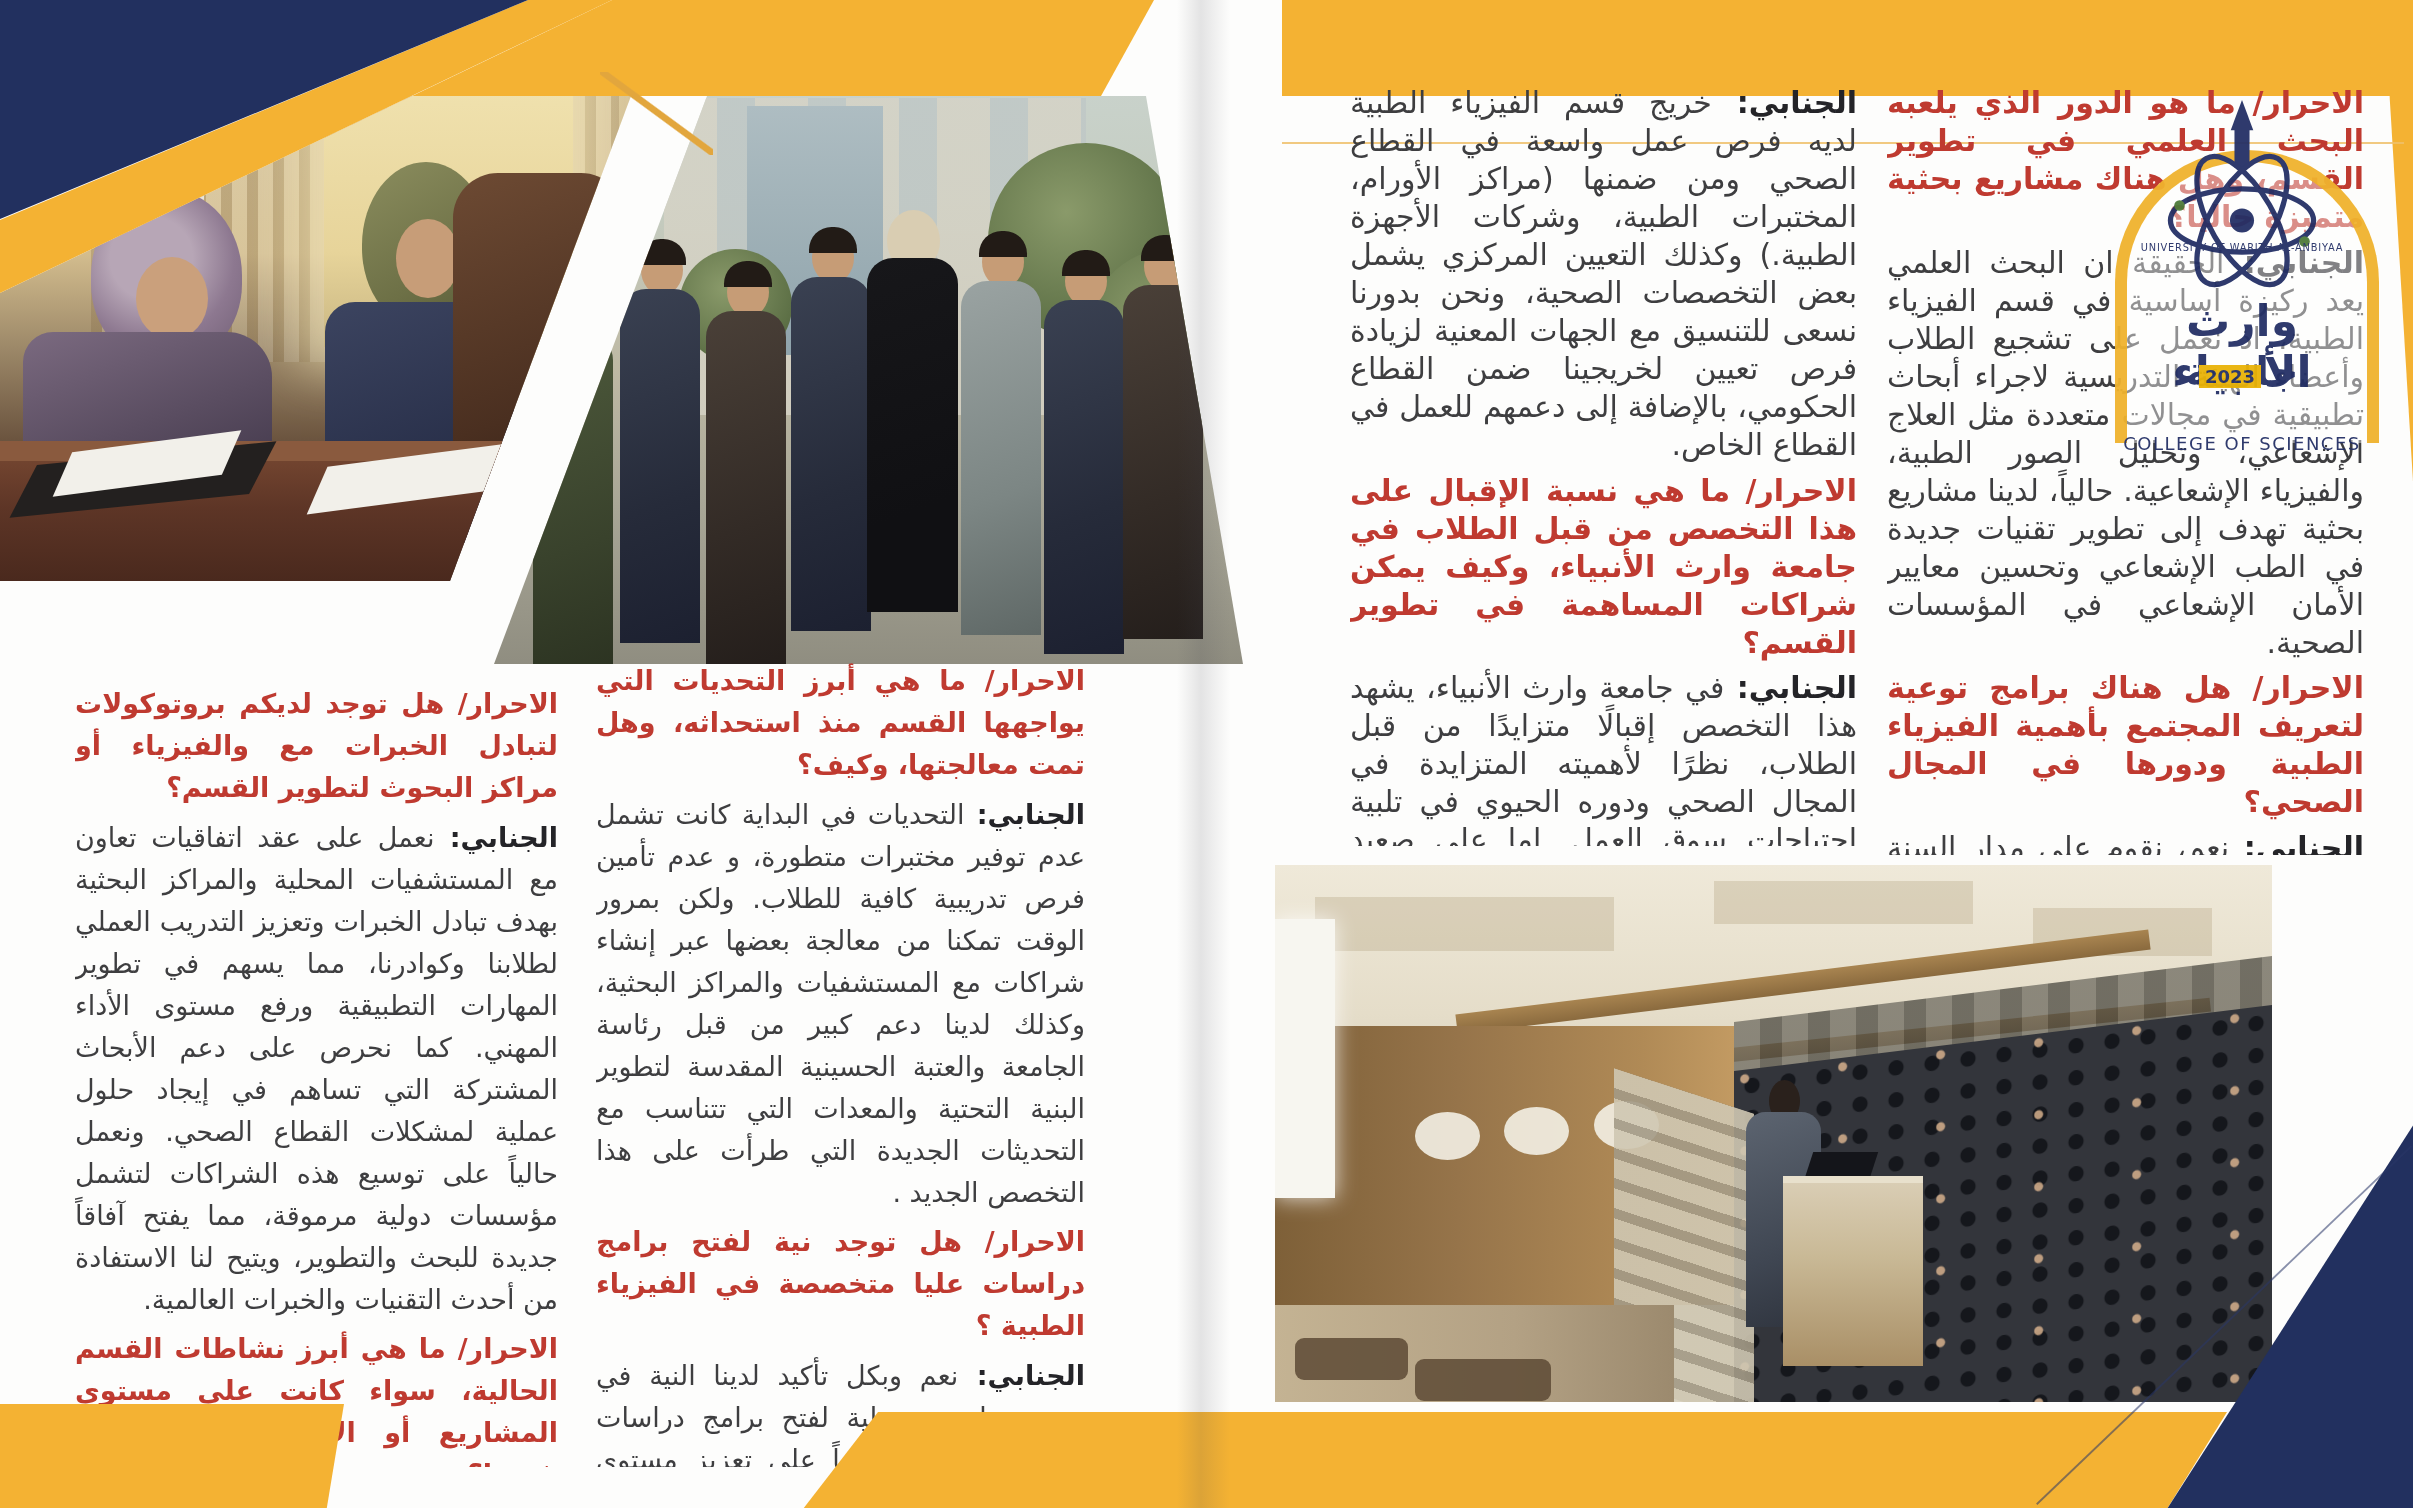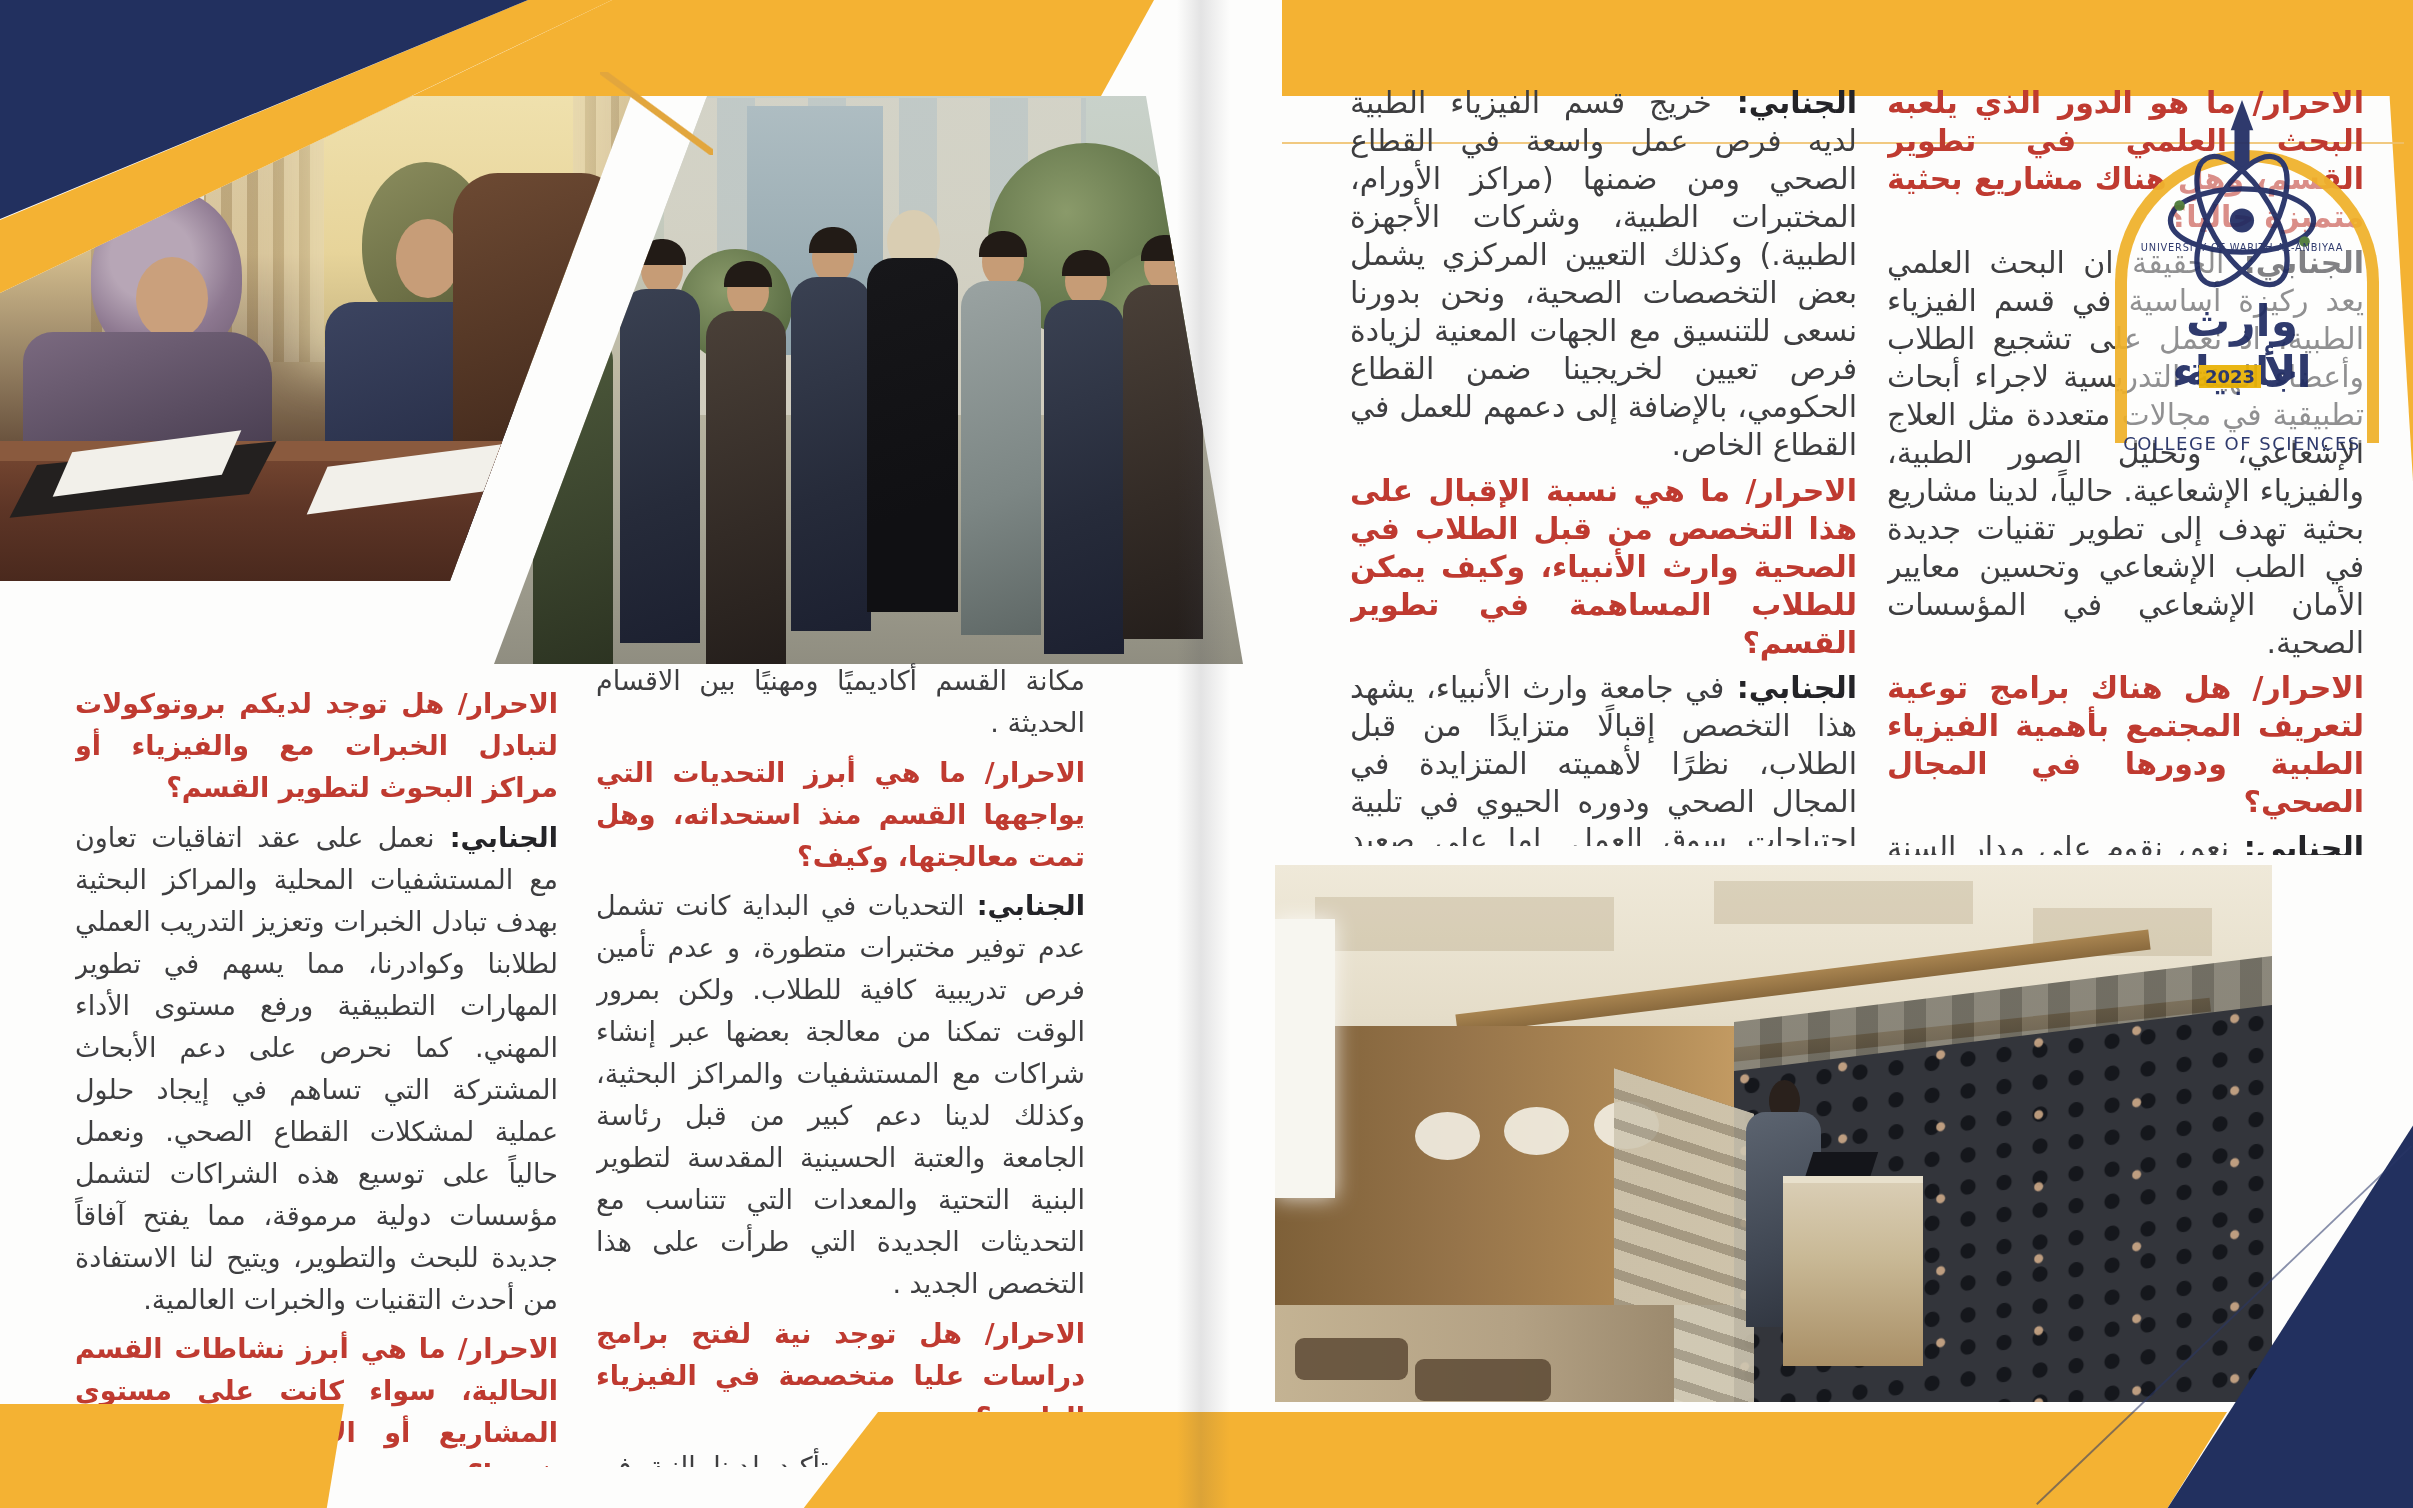--- a/index.html
+++ b/index.html
@@ -209,35 +209,34 @@
   </div>
 
   <section class="col col-left" style="left:75px;top:683px;width:483px;height:784px;">
     <p class="q">الاحرار/ هل توجد لديكم بروتوكولات لتبادل الخبرات مع والفيزياء أو مراكز البحوث لتطوير القسم؟</p>
     <p class="a"><b class="speaker">الجنابي: </b><span>نعمل على عقد اتفاقيات تعاون مع المستشفيات المحلية والمراكز البحثية بهدف تبادل الخبرات وتعزيز التدريب العملي لطلابنا وكوادرنا، مما يسهم في تطوير المهارات التطبيقية ورفع مستوى الأداء المهني. كما نحرص على دعم الأبحاث المشتركة التي تساهم في إيجاد حلول عملية لمشكلات القطاع الصحي. ونعمل حالياً على توسيع هذه الشراكات لتشمل مؤسسات دولية مرموقة، مما يفتح آفاقاً جديدة للبحث والتطوير، ويتيح لنا الاستفادة من أحدث التقنيات والخبرات العالمية.</span></p>
     <p class="q">الاحرار/ ما هي أبرز نشاطات القسم الحالية، سواء كانت على مستوى المشاريع أو الأنشطة البحثية أو غيرها؟</p>
 
   </section>
 
   <section class="col col-left" style="left:596px;top:660px;width:489px;height:807px;">
-    <p class="lead-line">مكانة القسم أكاديميًا ومهنيًا بين الاقسام الحديثة .</p>
     <p class="q">الاحرار/ ما هي أبرز التحديات التي يواجهها القسم منذ استحداثه، وهل تمت معالجتها، وكيف؟</p>
     <p class="a"><b class="speaker">الجنابي: </b><span>التحديات في البداية كانت تشمل عدم توفير مختبرات متطورة، و عدم تأمين فرص تدريبية كافية للطلاب. ولكن بمرور الوقت تمكنا من معالجة بعضها عبر إنشاء شراكات مع المستشفيات والمراكز البحثية، وكذلك لدينا دعم كبير من قبل رئاسة الجامعة والعتبة الحسينية المقدسة  لتطوير البنية التحتية والمعدات التي تتناسب مع التحديثات الجديدة التي طرأت على هذا التخصص الجديد .</span></p>
     <p class="q">الاحرار/ هل توجد نية لفتح برامج دراسات عليا متخصصة في الفيزياء الطبية ؟</p>
     <p class="a"><b class="speaker">الجنابي: </b><span>نعم وبكل تأكيد لدينا النية في وضع خطة مستقبلية لفتح برامج دراسات عليا، لكننا نعمل حالياً على تعزيز مستوى البكالوريوس وتطوير المناهج قبل التوسع في برامج للماجستير والدكتوراه.على اعتبار ان القسم يحتاج إلى تخريج دفعة أولى على اقل تقدير ومن ثم يتم التوجه إلى تفعيل برنامج الدراسات</span></p>
   </section>
 
   <div class="abs gold" style="left:1282px;top:0;width:1131px;height:96px;"></div>
   <div class="abs gold" style="left:2376px;top:0;width:38px;height:513px;
        clip-path:polygon(13.6px 96px,38px 96px,38px 498px);"></div>
   <div class="hairline-h" style="left:1282px;top:142px;width:1122px;"></div>
 
   <section class="col col-right-page" style="left:1350px;top:84px;width:507px;height:762px;">
     <p class="a"><b class="speaker">الجنابي: </b><span>خريج قسم الفيزياء الطبية لديه فرص عمل واسعة في القطاع الصحي ومن ضمنها (مراكز الأورام، المختبرات الطبية، وشركات الأجهزة الطبية.) وكذلك التعيين المركزي يشمل بعض التخصصات الصحية، ونحن بدورنا نسعى للتنسيق مع الجهات المعنية لزيادة فرص تعيين لخريجينا ضمن القطاع الحكومي، بالإضافة إلى دعمهم للعمل في القطاع الخاص.</span></p>
-    <p class="q">الاحرار/ ما هي نسبة الإقبال على هذا التخصص من قبل الطلاب في الصحية وارث الأنبياء، وكيف يمكن للطلاب المساهمة في تطوير القسم؟</p>
+    <p class="q">الاحرار/ ما هي نسبة الإقبال على هذا التخصص من قبل الطلاب في جامعة وارث الأنبياء، وكيف يمكن شراكات المساهمة في تطوير القسم؟</p>
     <p class="a"><b class="speaker">الجنابي: </b><span>في جامعة وارث الأنبياء، يشهد هذا التخصص إقبالًا متزايدًا من قبل الطلاب، نظرًا لأهميته المتزايدة في المجال الصحي ودوره الحيوي في تلبية احتياجات سوق العمل. اما على صعيد المساهمة فإنه يمكن للطلاب  الإسهام في تطوير القسم من خلال المشاركة في الأبحاث العلمية التي تساهم في ابتكار حلول جديدة، واقتراح تحديثات على المناهج الدراسية بما يتماشى مع التطورات الحديثة، بالإضافة إلى تعزيز الشراكات مع المؤسسات الطبية والمراكز البحثية. كما يمكنهم تنظيم ورش عمل وبرامج تدريبية لرفع مستوى الكفاءة، مما يسهم في تحسين جودة التعليم والتأهيل العملي، وبالتالي تعزيز</span></p>
   </section>
 
   <section class="col col-right-page" style="left:1887px;top:84px;width:477px;height:771px;">
     <p class="q">الاحرار/ ما هو الدور الذي يلعبه البحث العلمي في تطوير القسم، وهل هناك مشاريع بحثية متميزة حالياً؟</p>
     <p class="a"><b class="speaker">الجنابي: </b><span>الحقيقة ان البحث العلمي يعد ركيزة أساسية في قسم الفيزياء الطبية، اذ نعمل على تشجيع الطلاب وأعضاء الهيئة التدريسية لاجراء أبحاث تطبيقية في مجالات متعددة مثل العلاج الإشعاعي، وتحليل الصور الطبية، والفيزياء الإشعاعية. حالياً، لدينا مشاريع بحثية تهدف إلى تطوير تقنيات جديدة في الطب الإشعاعي وتحسين معايير الأمان الإشعاعي في المؤسسات الصحية.</span></p>
     <p class="q">الاحرار/ هل هناك برامج توعية لتعريف المجتمع بأهمية الفيزياء الطبية ودورها في المجال الصحي؟</p>
     <p class="a"><b class="speaker">الجنابي: </b><span>نعم، نقوم على مدار السنة بعقد ندوات ومحاضرات تثقيفية لتعريف المجتمع بأهمية الفيزياء الطبية، بالإضافة إلى ذلك لدينا حملات توعوية حول مخاطر الإشعاع وكيفية التعامل معه بأمان. كما ان لدينا العديد من المشاركات في المؤتمرات والمعارض الصحية لنشر الوعي حول دور هذا التخصص.</span></p>
 
   </section>

